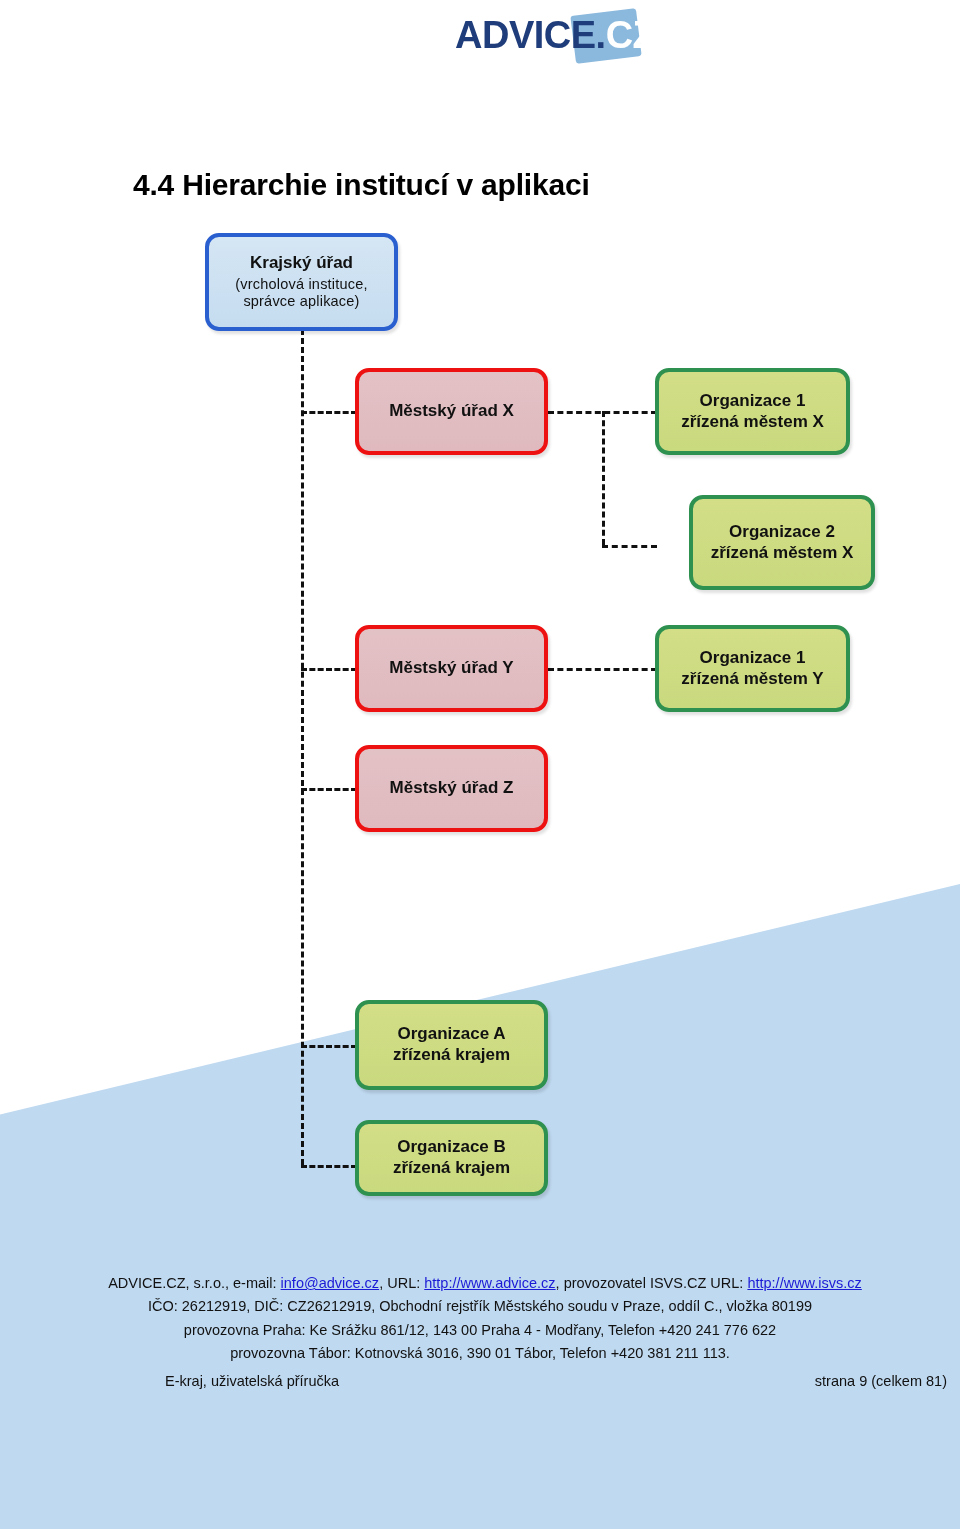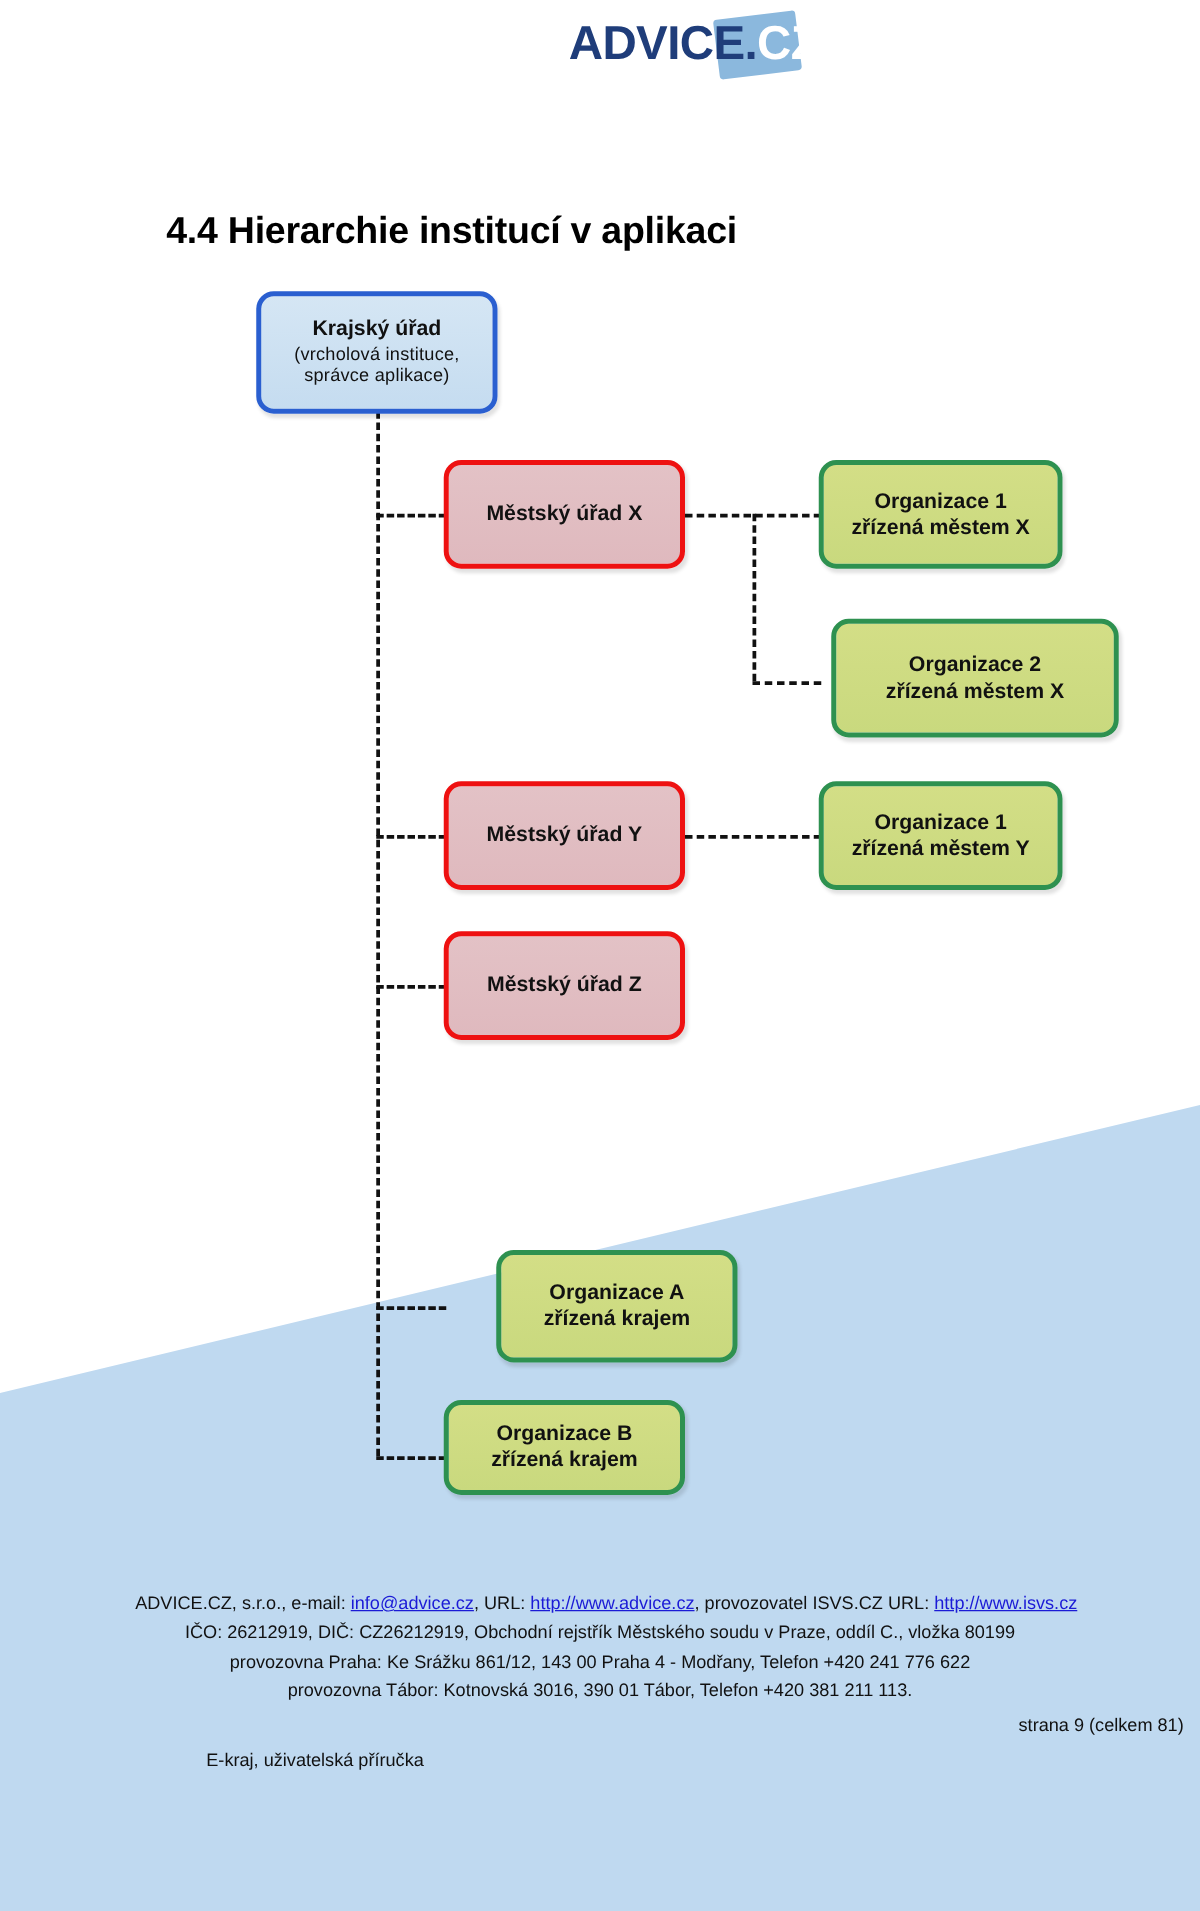--- a/index.html
+++ b/index.html
@@ -170,21 +170,20 @@
   }
   .footer-bottom {
     position: relative;
     margin-top: 7px;
     height: 22px;
   }
   .footer-bottom .left {
     position: absolute;
     left: 165px;
     top: 0;
-    margin-top: 28px;
   }
   .footer-bottom .right {
     position: absolute;
     right: 13px;
     top: 0;
   }
 </style>
 </head>
 <body>
 
@@ -231,31 +230,31 @@
 
     <div class="node node-city" style="left:355px; top:745px; width:193px; height:87px;">
       <span>Městský úřad Z</span>
     </div>
 
     <div class="node node-org" style="left:655px; top:368px; width:195px; height:87px;">
       <span class="l1">Organizace 1</span>
       <span class="l2">zřízená městem X</span>
     </div>
 
-    <div class="node node-org" style="left:665px; top:495px; width:230px; height:95px;">
+    <div class="node node-org" style="left:689px; top:495px; width:186px; height:95px;">
       <span class="l1">Organizace 2</span>
       <span class="l2">zřízená městem X</span>
     </div>
 
     <div class="node node-org" style="left:655px; top:625px; width:195px; height:87px;">
       <span class="l1">Organizace 1</span>
       <span class="l2">zřízená městem Y</span>
     </div>
 
-    <div class="node node-org" style="left:355px; top:1000px; width:193px; height:90px;margin-left:42px;">
+    <div class="node node-org" style="left:355px; top:1000px; width:193px; height:90px;">
       <span class="l1">Organizace A</span>
       <span class="l2">zřízená krajem</span>
     </div>
 
     <div class="node node-org" style="left:355px; top:1120px; width:193px; height:76px;">
       <span class="l1">Organizace B</span>
       <span class="l2">zřízená krajem</span>
     </div>
 
   </div>

